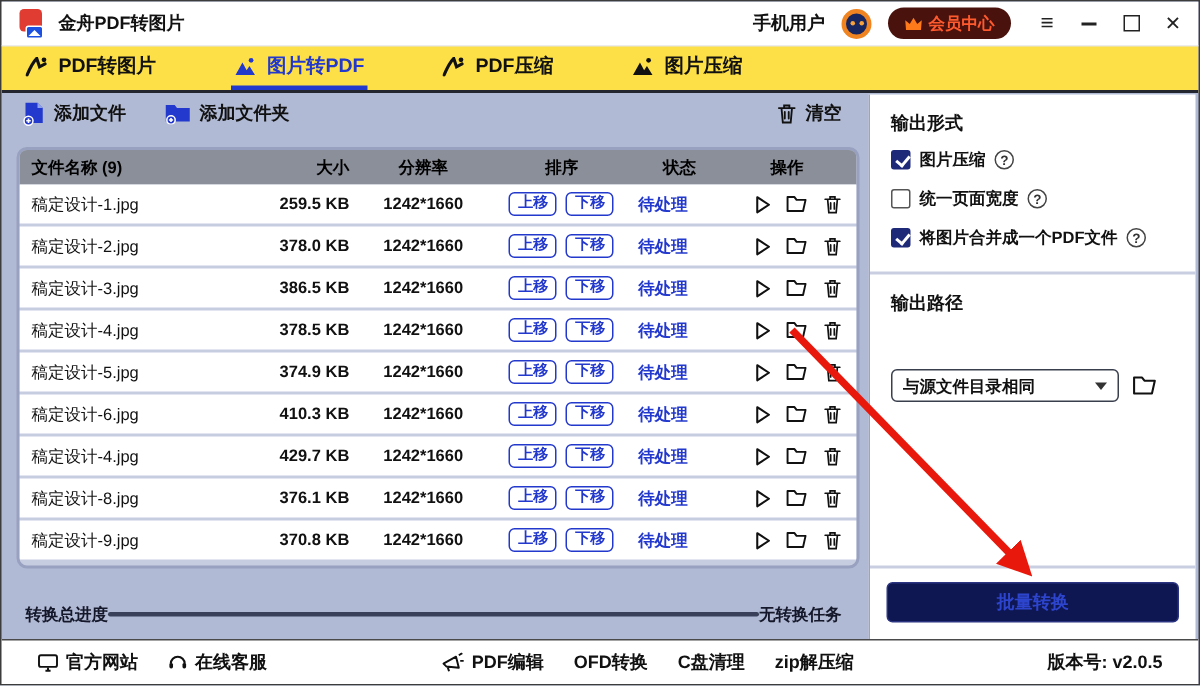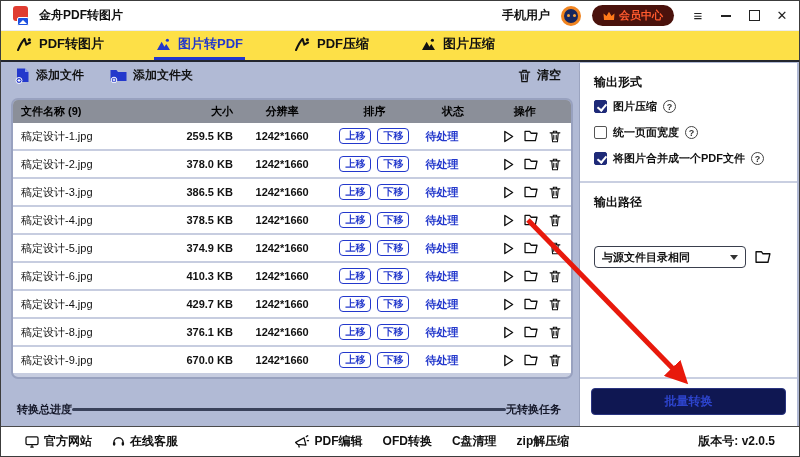--- a/index.html
+++ b/index.html
@@ -427,21 +427,21 @@
         <span class="act-icon">
               <svg width="12" height="13" viewBox="0 0 14 16">
                 <path d="M1 3.5 h12 M5 3.5 V1.5 h4 v2 M3 3.5 l1 11 h6 l1 -11 M5.5 6.5 v5 M8.5 6.5 v5" stroke="#111" stroke-width="1.4" fill="none" stroke-linecap="round"></path>
               </svg>
             </span>
       </span>
     </div>
 
     <div class="t-row">
       <span class="col col-name">稿定设计-9.jpg</span>
-      <span class="col col-size">670.0 KB</span>
+      <span class="col col-size">370.8 KB</span>
       <span class="col col-res">1242*1660</span>
       <span class="col col-sort">
         <button class="mini-btn">上移</button>
         <button class="mini-btn">下移</button>
       </span>
       <span class="col col-status">待处理</span>
       <span class="col col-flex"></span>
       <span class="col col-actions">
         <span class="act-icon">
               <svg width="11" height="13" viewBox="0 0 12 14">

